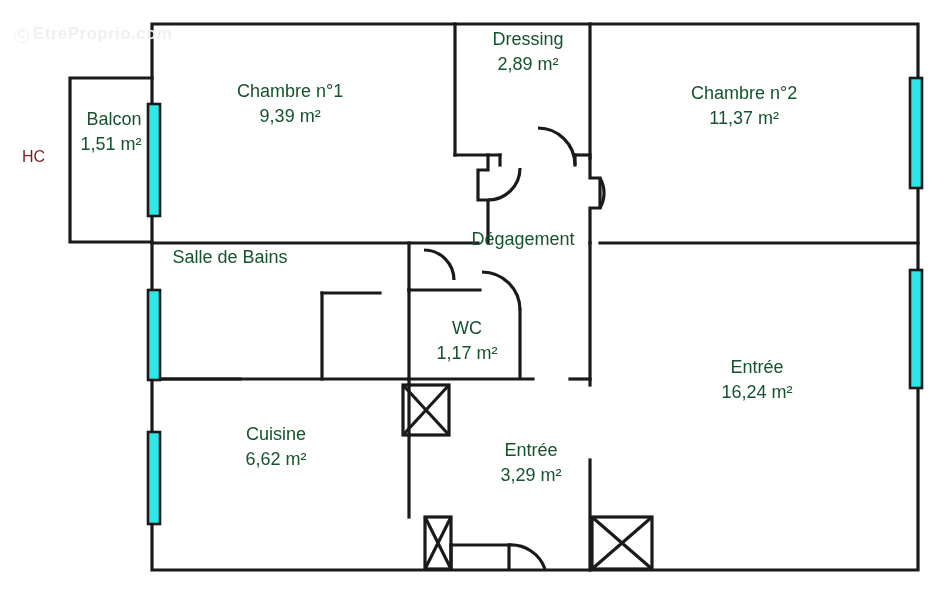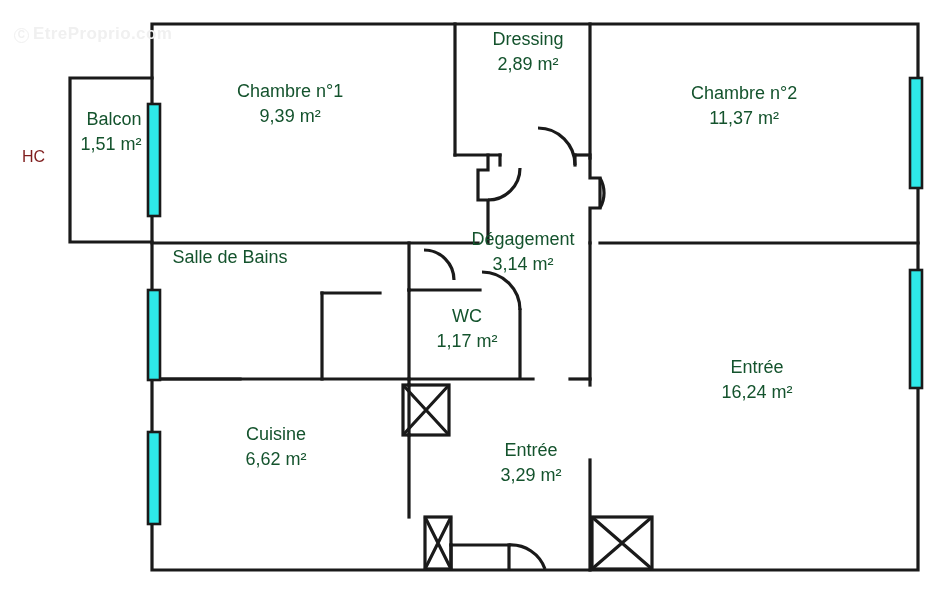--- a/index.html
+++ b/index.html
@@ -186,23 +186,22 @@
       </div>
       <div class="room-label" style="left: 691px; top: 81px;">
         <span class="rl-name">Chambre n°2</span>
         <span class="rl-area">11,37  m²</span>
       </div>
       <div class="room-label" style="left: 172.5px; top: 245px;">
         <span class="rl-name">Salle de Bains</span>
       </div>
       <div class="room-label" style="left: 471.5px; top: 227px;">
         <span class="rl-name">Dégagement</span>
-        <span class="rl-area">3,14  m²</span>
-      </div>
-      <div class="room-label" style="left: 436.5px; top: 304px;">
+      </div>
+      <div class="room-label" style="left: 436.5px; top: 316px;">
         <span class="rl-name">WC</span>
         <span class="rl-area">1,17  m²</span>
       </div>
       <div class="room-label" style="left: 721.5px; top: 355px;">
         <span class="rl-name">Entrée</span>
         <span class="rl-area">16,24  m²</span>
       </div>
       <div class="room-label" style="left: 245.5px; top: 422px;">
         <span class="rl-name">Cuisine</span>
         <span class="rl-area">6,62  m²</span>

